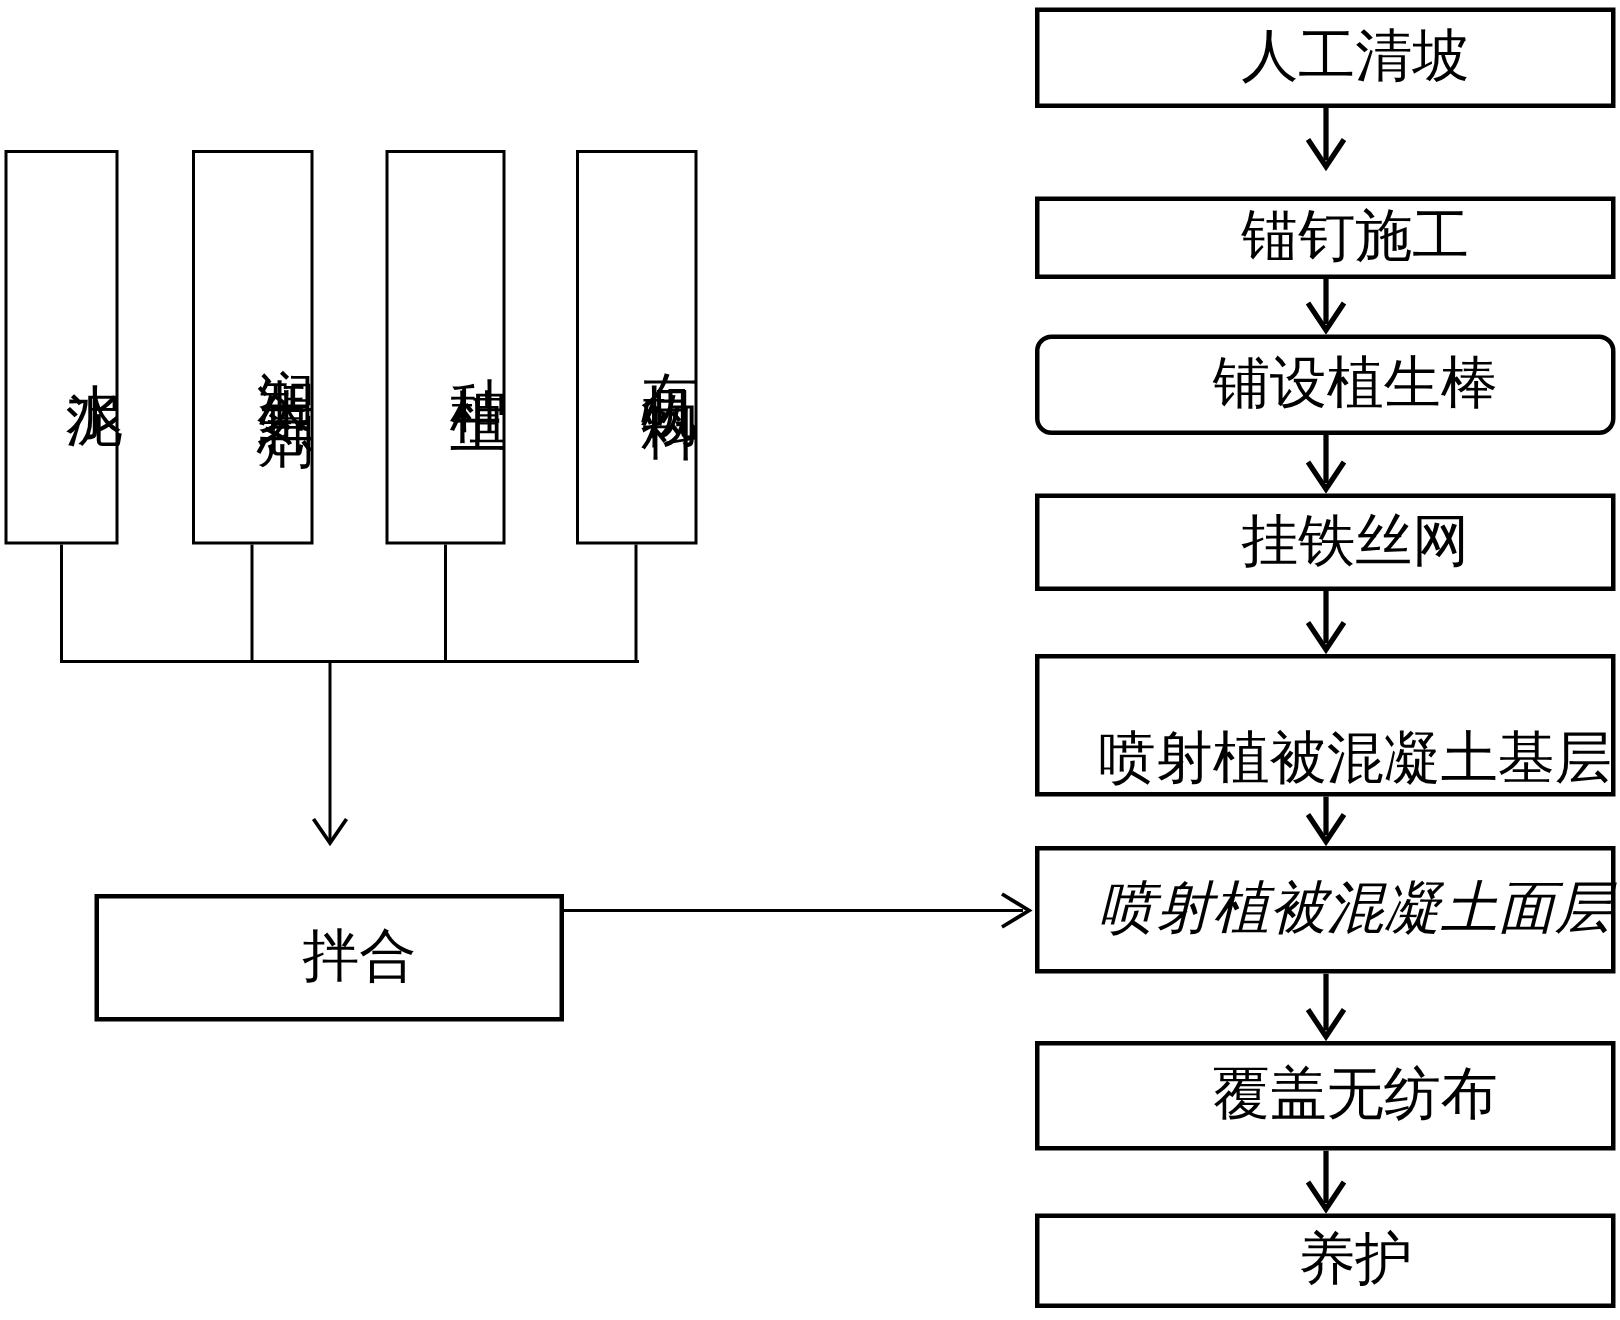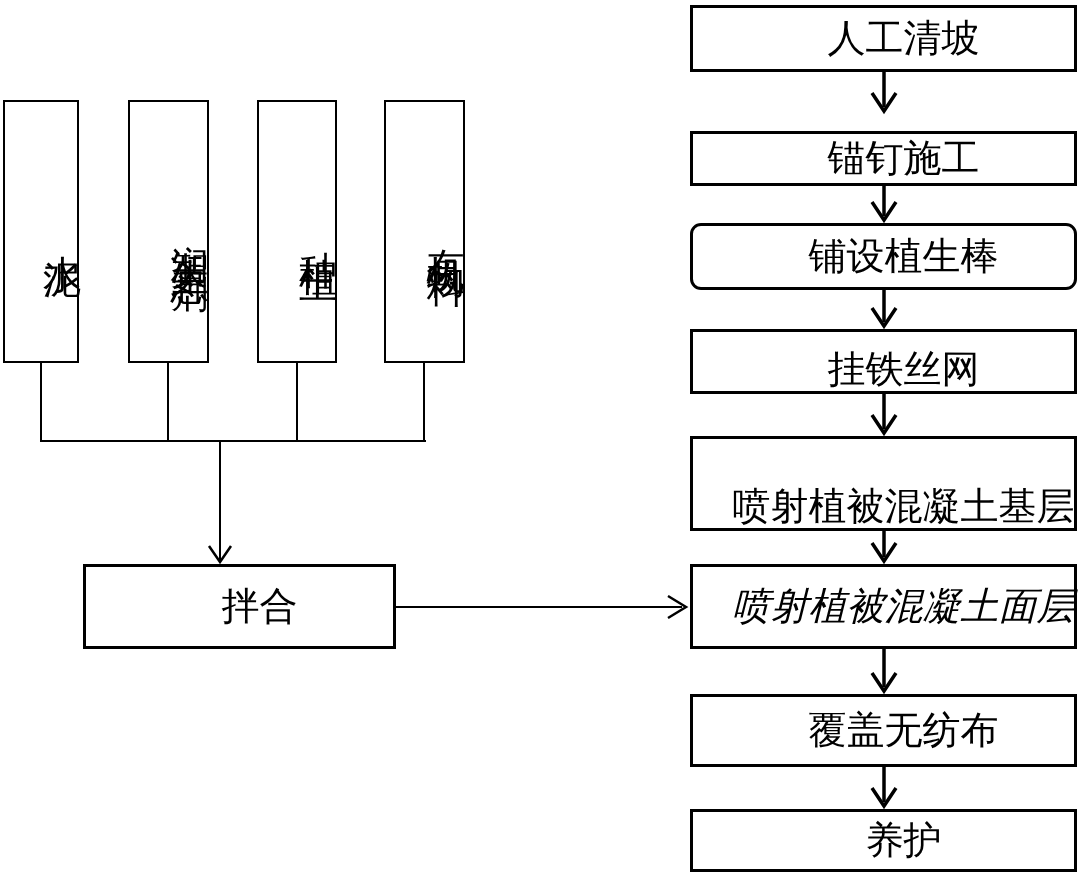--- a/index.html
+++ b/index.html
@@ -45,25 +45,24 @@
     text-orientation: upright;
     letter-spacing: 7px;
   }
   .step {
     left: 690px;
     width: 387px;
     border-width: 3.5px;
   }
   .mix {
     left: 63px;
-    top: 564px;
+    top: 596px;
     width: 313px;
     height: 85px;
     border-width: 3px;
-    margin-left: 20px;
   }
 </style>
 </head>
 <body>
 
 <div id="stage">
 
   <svg id="wires" viewBox="0 0 1080 880" fill="none" stroke="#000000">
 
     <path d="M41 362 V441" stroke-width="2"></path>
@@ -114,21 +113,21 @@
 
   <div class="box step" style="top:5px; height:67px;">
     <span>人工清坡</span>
   </div>
   <div class="box step" style="top:131px; height:55px;">
     <span>锚钉施工</span>
   </div>
   <div class="box step" style="top:223px; height:67px;border-radius:11px;">
     <span>铺设植生棒</span>
   </div>
-  <div class="box step" style="top:329px; height:65px;align-items:flex-end;">
+  <div class="box step" style="top:329px; height:65px;">
     <span>挂铁丝网</span>
   </div>
   <div class="box step" style="top:436px; height:95px;align-items:flex-end;">
     <span>喷射植被混凝土基层</span>
   </div>
   <div class="box step" style="top:564px; height:85px;font-style:italic;">
     <span>喷射植被混凝土面层</span>
   </div>
   <div class="box step" style="top:694px; height:73px;align-items:center;">
     <span>覆盖无纺布</span>

